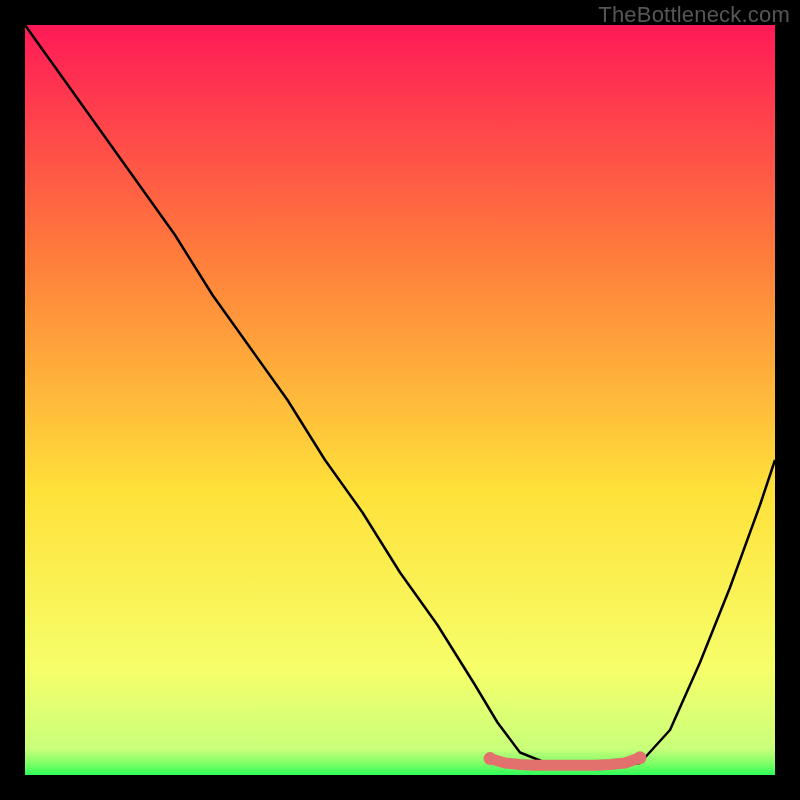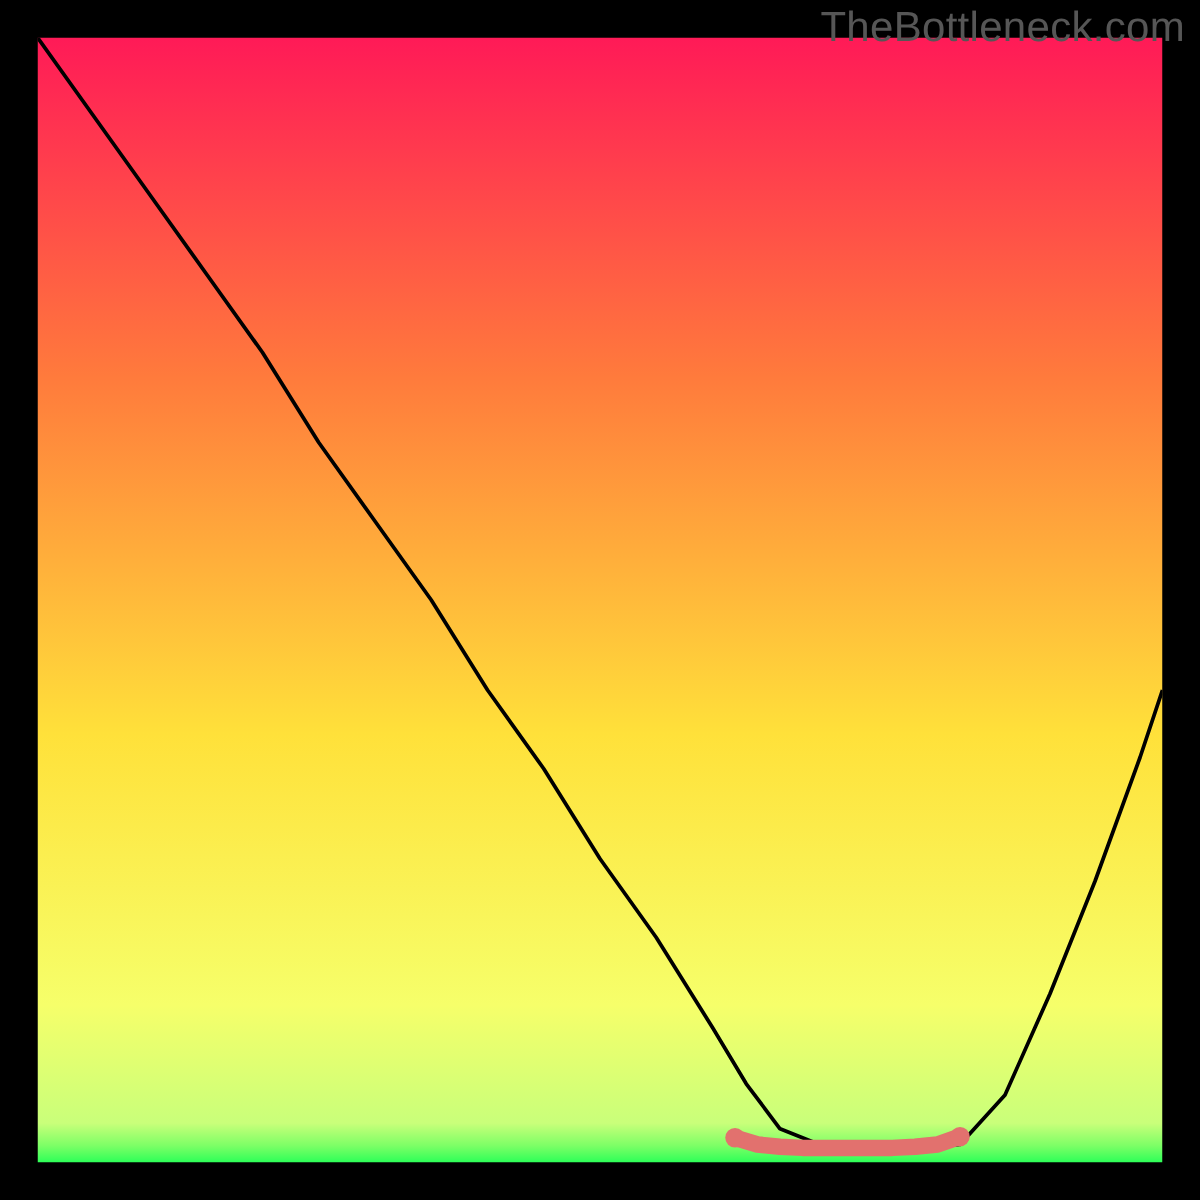--- a/index.html
+++ b/index.html
@@ -15,21 +15,21 @@
     position: relative;
     width: 800px;
     height: 800px;
     background: #000;
   }
   .watermark {
     position: absolute;
     top: 2px;
     right: 10px;
     color: #565656;
-    font-size: 28px;
+    font-size: 22px;
     font-weight: 500;
     letter-spacing: 0.2px;
     z-index: 10;
   }
   .plot-wrap {
     position: absolute;
     left: 25px;
     top: 25px;
     width: 750px;
     height: 750px;

